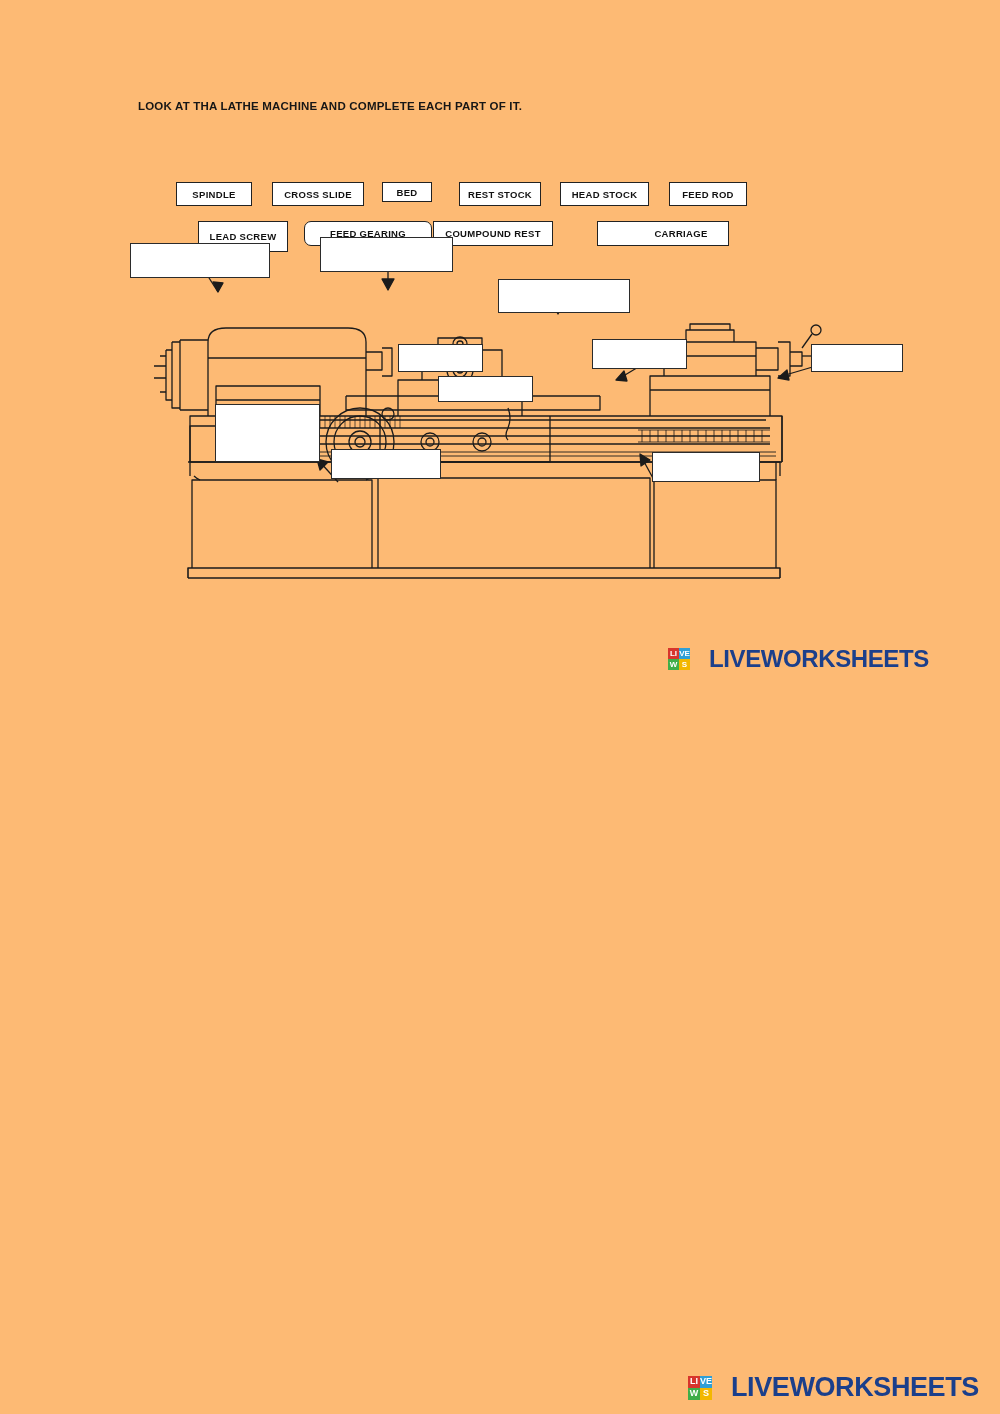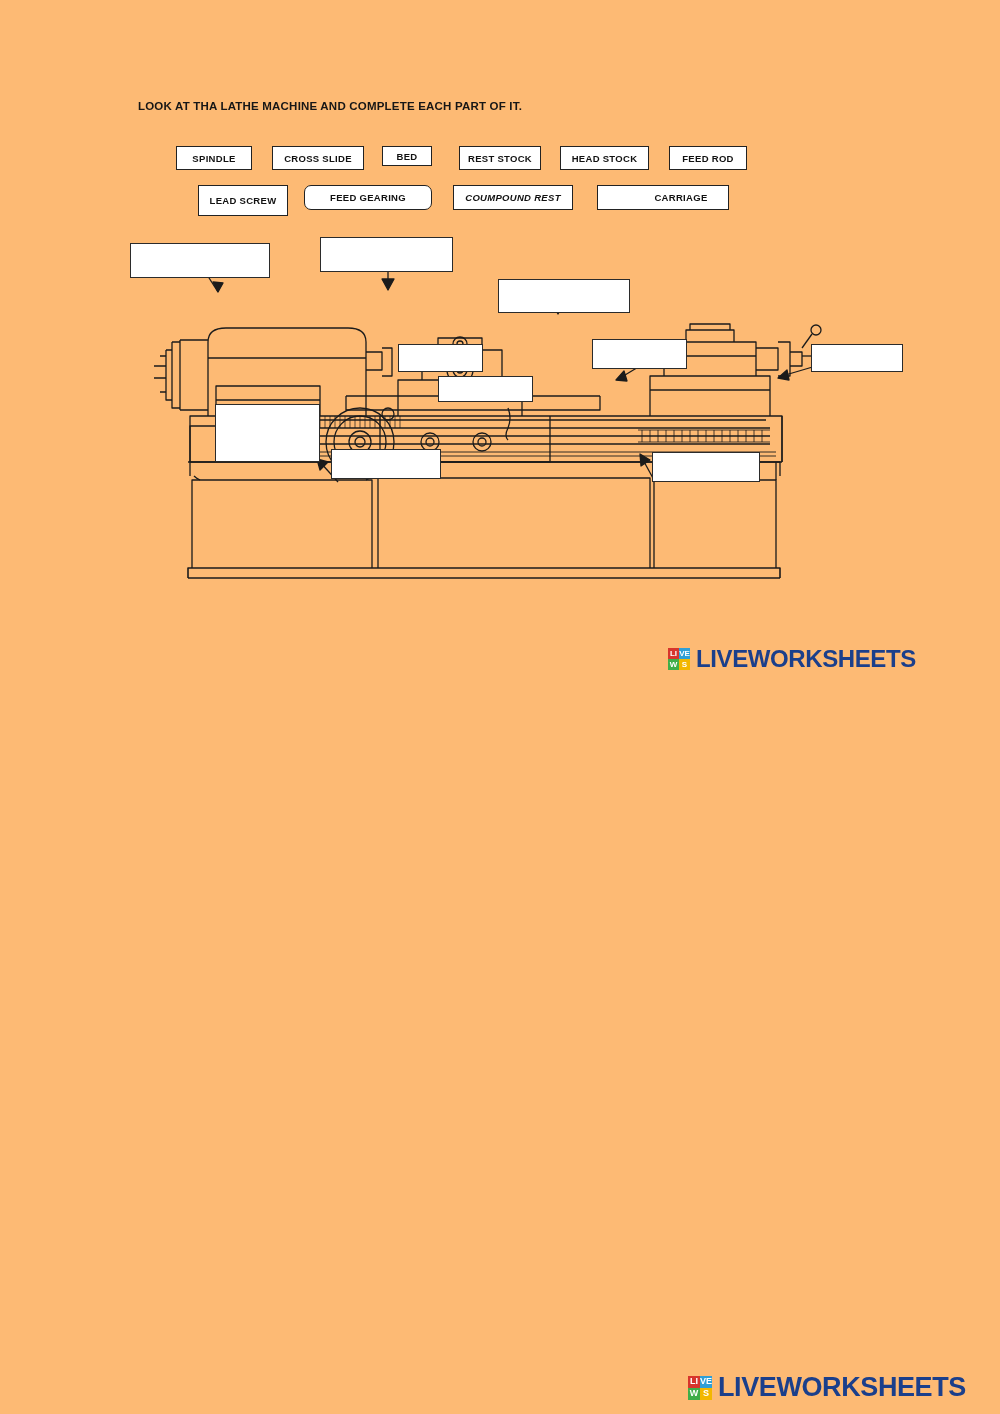--- a/index.html
+++ b/index.html
@@ -43,20 +43,21 @@
     background: #fff;
     display: flex;
     align-items: center;
     justify-content: center;
     font-size: 9.5px;
     font-weight: bold;
     letter-spacing: 0.3px;
     color: #111;
     box-sizing: border-box;
     text-align: center;
+    margin-top: 36px;
   }
 
   
   .blank {
     position: absolute;
     border: 1px solid #2b2b2b;
     background: #fff;
     box-sizing: border-box;
   }
 
@@ -73,21 +74,21 @@
   
   .lw {
     position: absolute;
     display: flex;
     align-items: center;
   }
   .lw .cube {
     display: grid;
     grid-template-columns: 1fr 1fr;
     grid-template-rows: 1fr 1fr;
-    margin-right: 6px;
+    margin-right: 19px;
   }
   .lw .cube span {
     display: flex;
     align-items: center;
     justify-content: center;
     color: #fff;
     font-weight: bold;
     line-height: 1;
   }
   .lw .c1 { background: #d7352c; }
@@ -119,21 +120,21 @@
 
   <div class="chip" style="left:176px;top:146px;width:76px;height:24px;">SPINDLE</div>
   <div class="chip" style="left:272px;top:146px;width:92px;height:24px;">CROSS SLIDE</div>
   <div class="chip" style="left:382px;top:146px;width:50px;height:20px;">BED</div>
   <div class="chip" style="left:459px;top:146px;width:82px;height:24px;">REST STOCK</div>
   <div class="chip" style="left:560px;top:146px;width:89px;height:24px;">HEAD STOCK</div>
   <div class="chip" style="left:669px;top:146px;width:78px;height:24px;">FEED ROD</div>
 
   <div class="chip" style="left:198px;top:185px;width:90px;height:31px;">LEAD SCREW</div>
   <div class="chip" style="left:304px;top:185px;width:128px;height:25px;border-radius:7px;">FEED GEARING</div>
-  <div class="chip" style="left:453px;top:185px;width:120px;height:25px;font-style:italic;">COUMPOUND REST</div>
+  <div class="chip" style="left:433px;top:185px;width:120px;height:25px;">COUMPOUND REST</div>
   <div class="chip" style="left:597px;top:185px;width:132px;height:25px;padding-left:36px;">CARRIAGE</div>
 
   <div class="drawing">
     <svg width="800" height="360" viewBox="0 0 800 360" xmlns="http://www.w3.org/2000/svg" fill="none" stroke="#1b1b1b" stroke-width="1.3" stroke-linejoin="round">
 
       <path d="M58 348 H650 M58 348 V338 H650 V348" stroke-width="1.6"></path>
       <path d="M62 338 V250 H242 V338"></path>
       <path d="M248 338 V248 H520 V338"></path>
       <path d="M524 338 V250 H646 V338"></path>
       <path d="M70 250 Q66 248 64 246 M236 250 Q240 248 242 246"></path>

